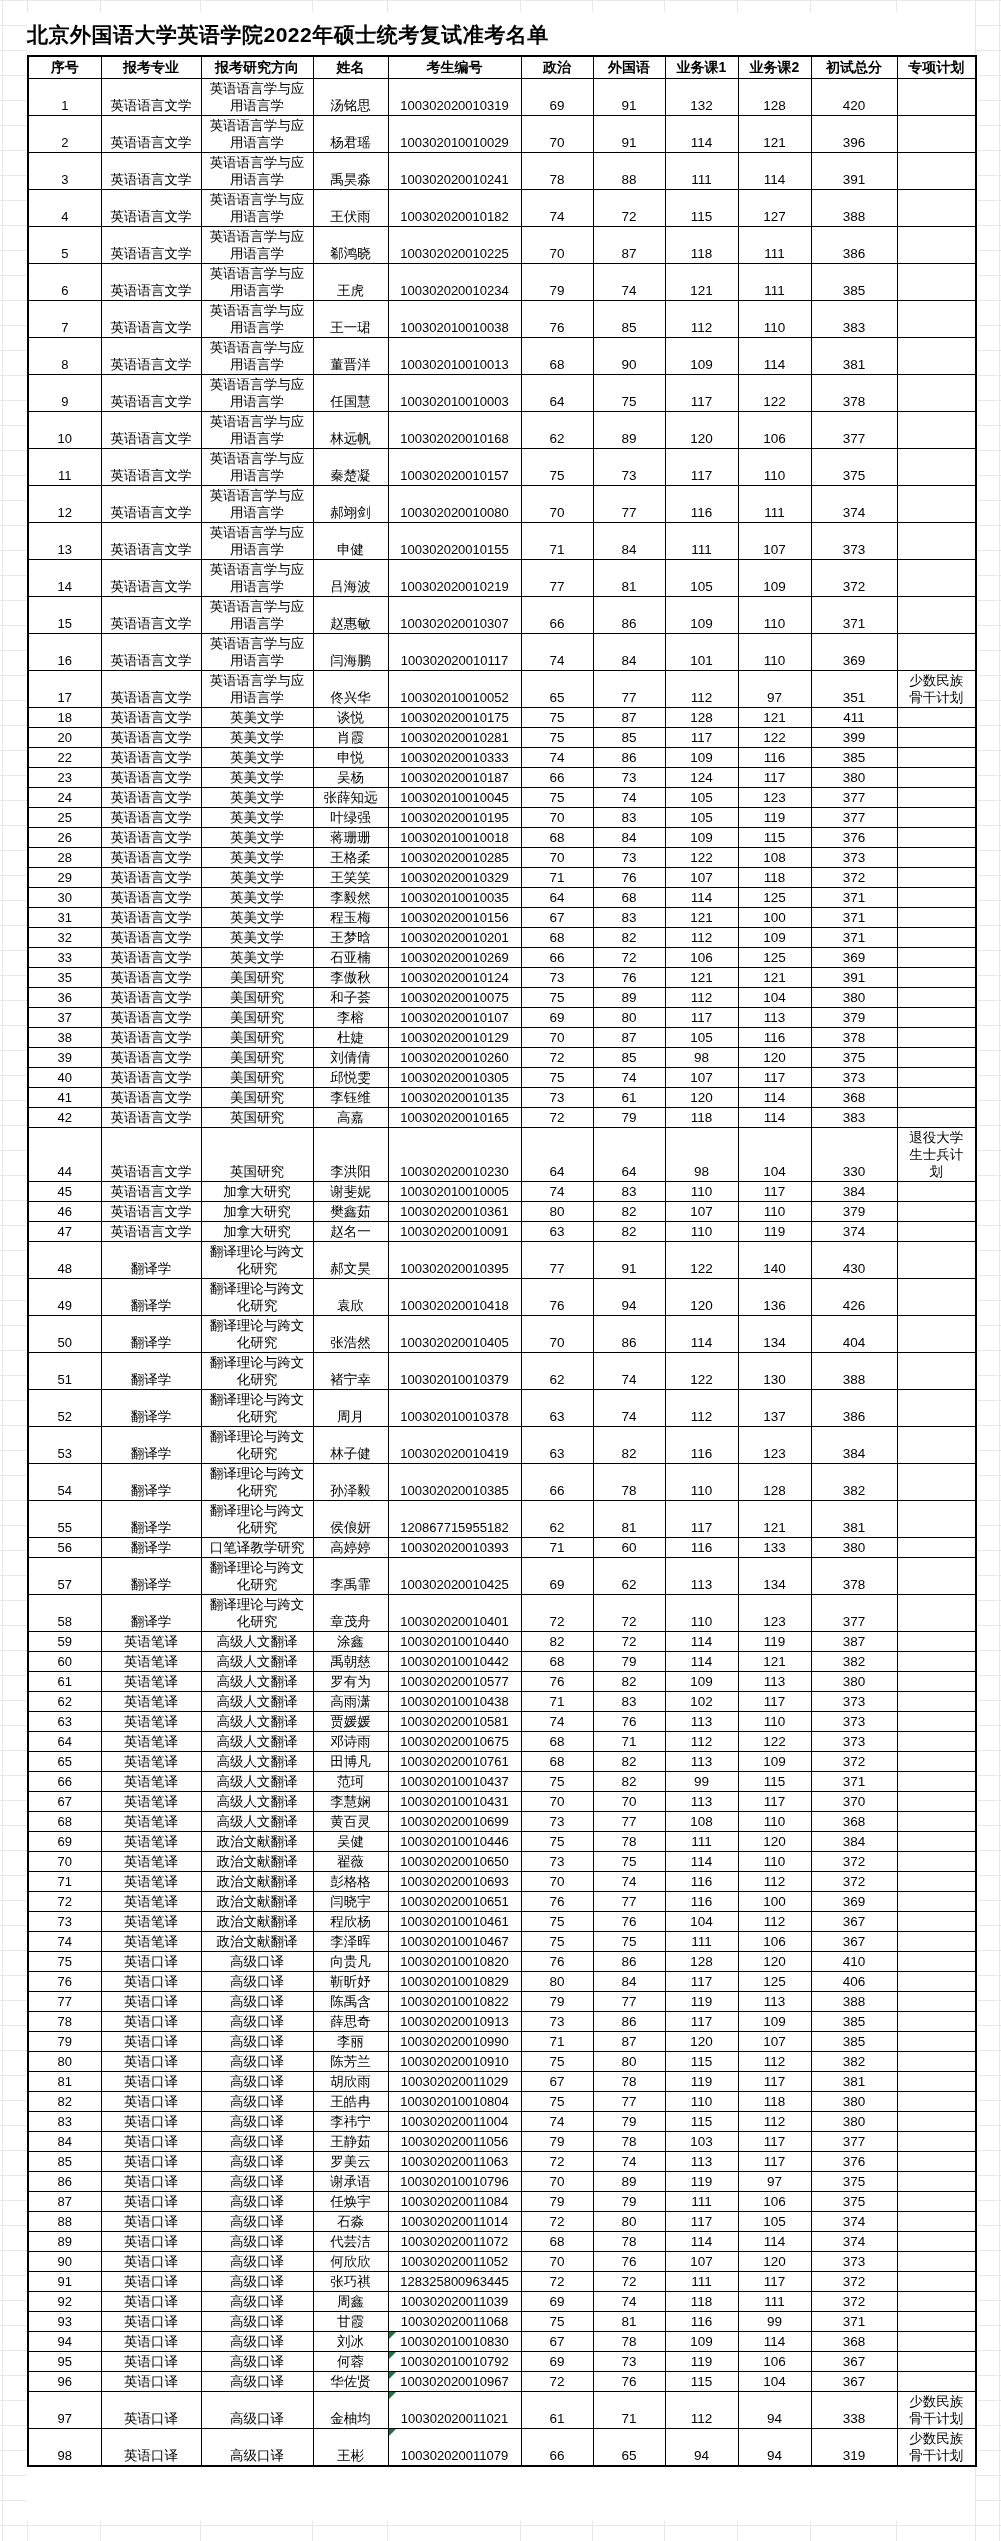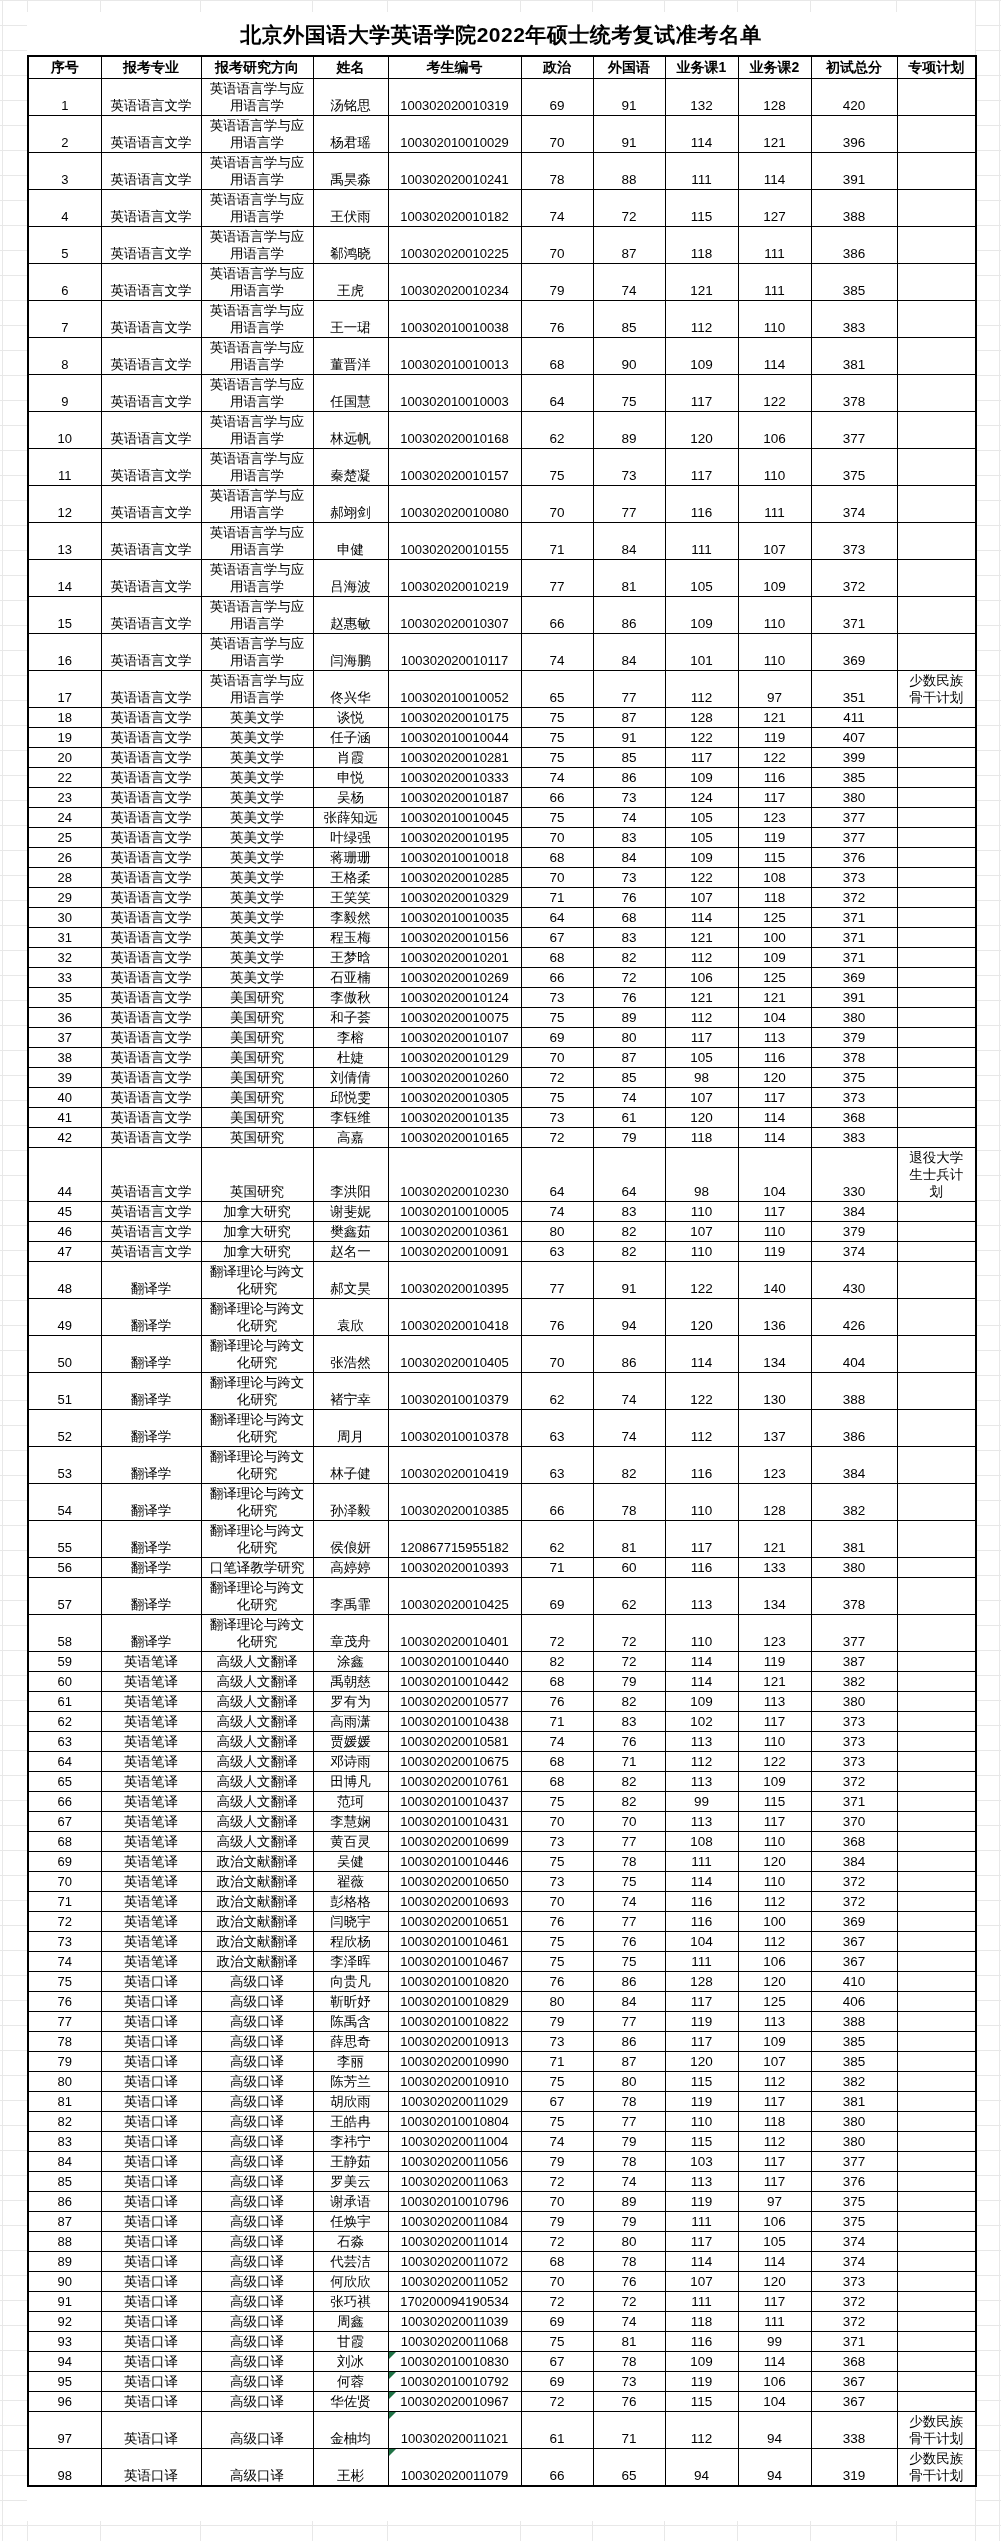--- a/index.html
+++ b/index.html
@@ -19,21 +19,20 @@
     position: absolute;
     left: 27px; top: 12px;
     width: 948px; height: 2509px;
     background: #ffffff;
     z-index: 1;
   }
   .title {
     width: 100%;
     height: 43px;
     padding-top: 9px;
-    text-align: center;
     font-size: 21px;
     font-weight: bold;
     letter-spacing: 0.5px;
     white-space: nowrap;
   }
   table.roster {
     table-layout: fixed;
     border-collapse: collapse;
     width: 948px;
     border: 2px solid #000;
@@ -363,33 +362,20 @@
           <td class="c3">谈悦</td>
           <td class="c4">100302020010175</td>
           <td class="c5">75</td>
           <td class="c6">87</td>
           <td class="c7">128</td>
           <td class="c8">121</td>
           <td class="c9">411</td>
           <td class="c10"></td>
         </tr>
         <tr>
-          <td class="c0">19</td>
-          <td class="c1">英语语言文学</td>
-          <td class="c2">英美文学</td>
-          <td class="c3">任子涵</td>
-          <td class="c4">100302010010044</td>
-          <td class="c5">75</td>
-          <td class="c6">91</td>
-          <td class="c7">122</td>
-          <td class="c8">119</td>
-          <td class="c9">407</td>
-          <td class="c10"></td>
-        </tr>
-        <tr>
           <td class="c0">20</td>
           <td class="c1">英语语言文学</td>
           <td class="c2">英美文学</td>
           <td class="c3">肖霞</td>
           <td class="c4">100302020010281</td>
           <td class="c5">75</td>
           <td class="c6">85</td>
           <td class="c7">117</td>
           <td class="c8">122</td>
           <td class="c9">399</td>
@@ -1251,21 +1237,21 @@
           <td class="c7">107</td>
           <td class="c8">120</td>
           <td class="c9">373</td>
           <td class="c10"></td>
         </tr>
         <tr>
           <td class="c0">91</td>
           <td class="c1">英语口译</td>
           <td class="c2">高级口译</td>
           <td class="c3">张巧祺</td>
-          <td class="c4">170200094190534</td>
+          <td class="c4">128325800963445</td>
           <td class="c5">72</td>
           <td class="c6">72</td>
           <td class="c7">111</td>
           <td class="c8">117</td>
           <td class="c9">372</td>
           <td class="c10"></td>
         </tr>
         <tr>
           <td class="c0">92</td>
           <td class="c1">英语口译</td>

